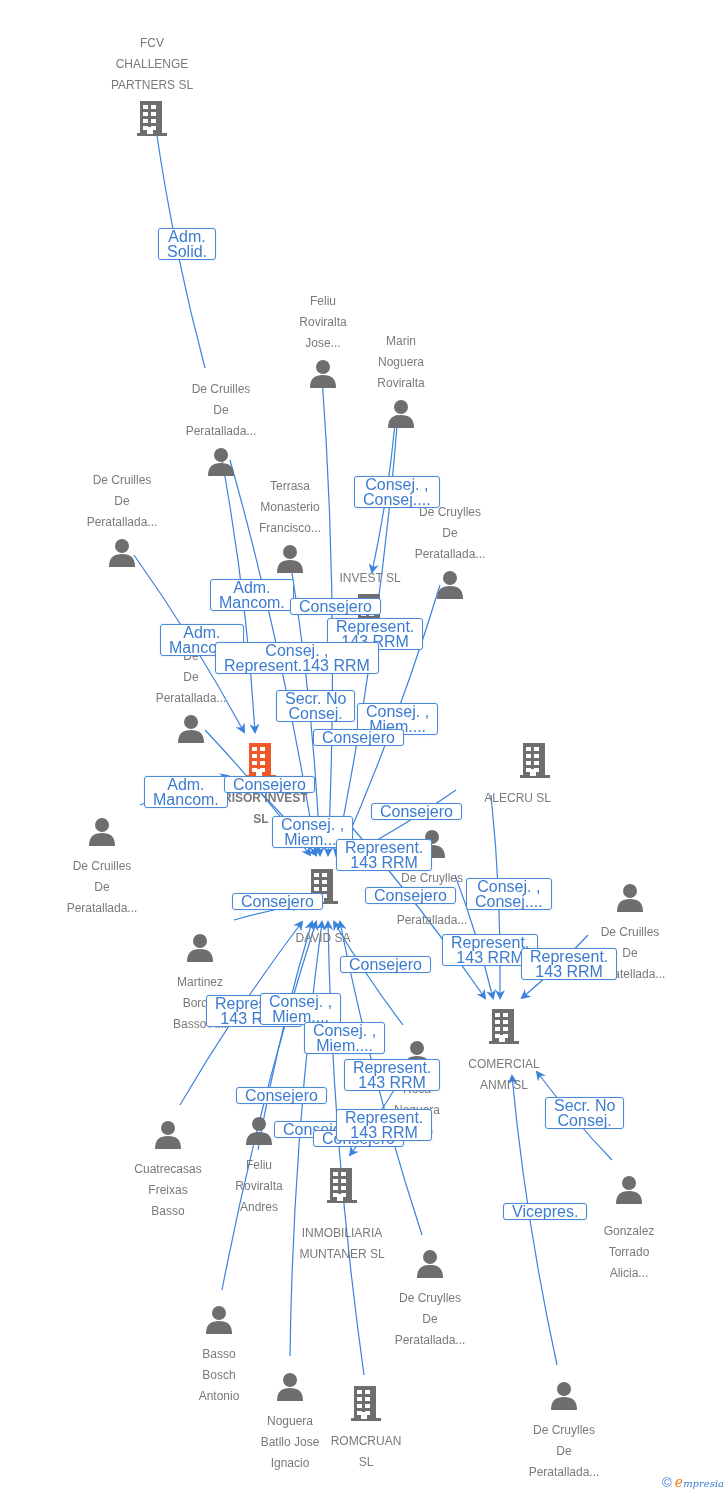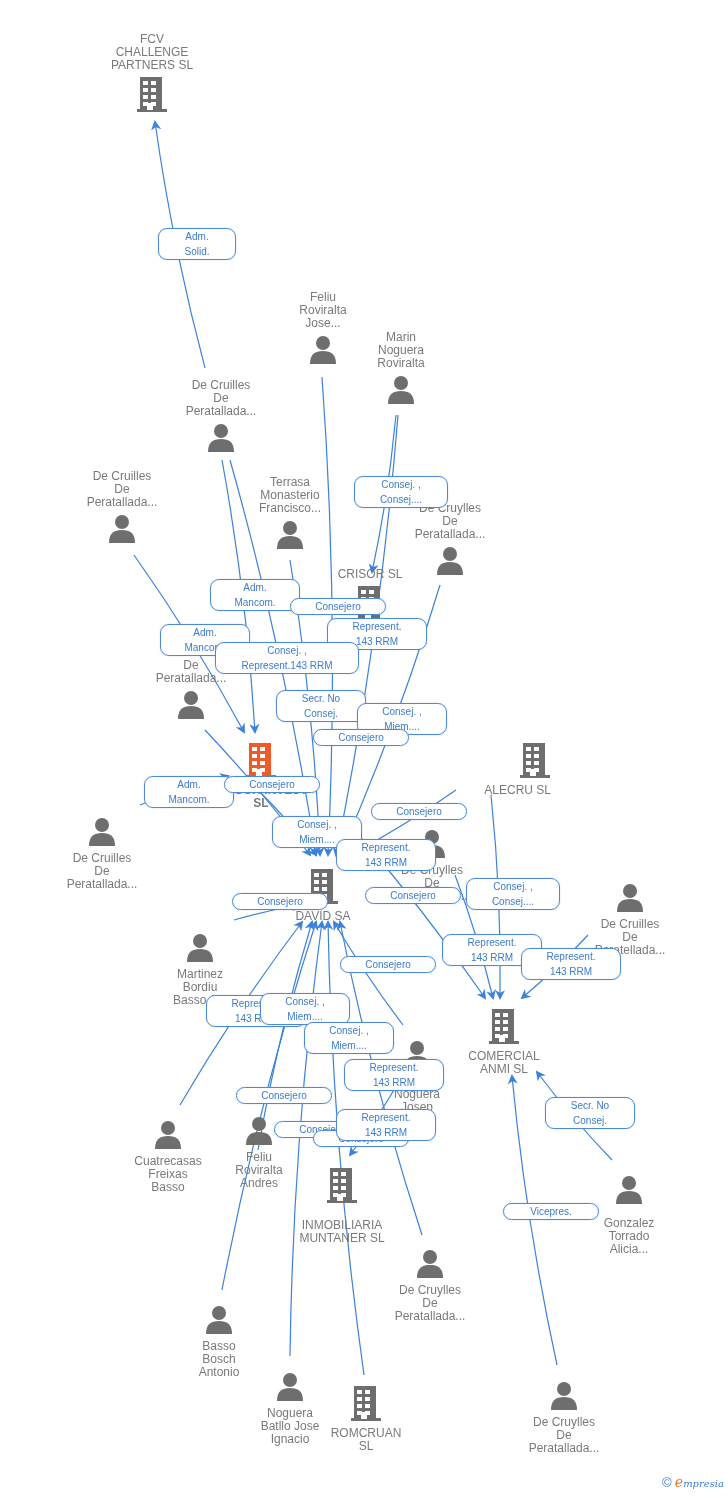--- a/index.html
+++ b/index.html
@@ -1,23 +1,23 @@
 <!DOCTYPE html>
 <html><head>
 <meta charset="utf-8">
 <style>
   html, body { margin: 0; padding: 0; background: #ffffff; }
   body { width: 728px; height: 1500px; position: relative; overflow: hidden;
          font-family: "Liberation Sans", "DejaVu Sans", sans-serif; }
   #edges { position: absolute; left: 0; top: 0; width: 728px; height: 1500px; }
-  .node { position: absolute; text-align: center; color: #7a7a7a; font-size: 12px; line-height: 13px; }
+  .node { position: absolute; text-align: center; color: #7a7a7a; font-size: 12px; line-height: 21px; }
   .node .lbl { display: block; white-space: pre-line; }
   .node .ico { display: block; margin: 0 auto; }
-  .elabel { position: absolute; background: #ffffff; border: 1px solid #4a8ad8; border-radius: 9px;
-            color: #3b7bd0; font-size: 10px; line-height: 15px; text-align: center; padding: 0px 20px;
+  .elabel { position: absolute; background: #ffffff; border: 1px solid #4a8ad8; border-radius: 3px;
+            color: #3b7bd0; font-size: 16px; line-height: 15px; text-align: center; padding: 0px 8px;
             white-space: pre-line; box-shadow: 0 0 2px rgba(74,138,216,0.25); }
   .brand { position: absolute; right: 4px; bottom: 10px; font-size: 12px; color: #3a7bd5; }
   .brand .c { color: #3a7bd5; font-size: 13px; }
   .brand .e { color: #f07a1a; font-family: "DejaVu Serif", serif; font-style: italic; font-size: 14px; }
   .brand .rest { color: #3a7bd5; font-family: "DejaVu Serif", serif; font-style: italic; font-size: 10px; }
 </style>
 </head>
 <body>
 
 <svg id="edges" xmlns="http://www.w3.org/2000/svg">
@@ -125,21 +125,21 @@
     <div class="node" style="width: 120px; left: 390px; top: 502px;">
       <span class="lbl">De Cruylles
 De
 Peratallada...</span>
       <span class="ico" style="margin-top: 4px;"><svg width="28" height="30" viewBox="0 0 28 30">
           <circle cx="14" cy="9" r="7" fill="#6e6e6e"></circle>
           <path d="M1,30 C1,20 6,17 14,17 C22,17 27,20 27,30 Z" fill="#6e6e6e"></path>
         </svg></span>
     </div>
     <div class="node" style="width: 120px; left: 310px; top: 568px;">
-      <span class="lbl">CRISOR  SL</span>
+      <span class="lbl">INVEST  SL</span>
       <span class="ico" style="margin-top: 4px;"><svg width="32" height="36" viewBox="0 0 32 36">
           <rect x="4" y="1" width="22" height="33" fill="#6e6e6e"></rect>
           <rect x="1" y="33" width="30" height="3" fill="#6e6e6e"></rect>
           <rect x="7" y="5" width="5" height="4" fill="#fff"></rect>
           <rect x="15" y="5" width="5" height="4" fill="#fff"></rect>
           <rect x="7" y="12" width="5" height="4" fill="#fff"></rect>
           <rect x="15" y="12" width="5" height="4" fill="#fff"></rect>
           <rect x="7" y="19" width="5" height="4" fill="#fff"></rect>
           <rect x="15" y="19" width="5" height="4" fill="#fff"></rect>
           <rect x="7" y="26" width="5" height="4" fill="#fff"></rect>
@@ -214,21 +214,21 @@
           <rect x="7" y="5" width="5" height="4" fill="#fff"></rect>
           <rect x="15" y="5" width="5" height="4" fill="#fff"></rect>
           <rect x="7" y="12" width="5" height="4" fill="#fff"></rect>
           <rect x="15" y="12" width="5" height="4" fill="#fff"></rect>
           <rect x="7" y="19" width="5" height="4" fill="#fff"></rect>
           <rect x="15" y="19" width="5" height="4" fill="#fff"></rect>
           <rect x="7" y="26" width="5" height="4" fill="#fff"></rect>
           <rect x="15" y="26" width="5" height="4" fill="#fff"></rect>
           <rect x="11" y="27" width="6" height="7" fill="#fff"></rect>
         </svg></span>
-      <span class="lbl" style="margin-top: 3px;">DAVID SA</span>
+      <span class="lbl" style="margin-top: 17px;">DAVID SA</span>
     </div>
     <div class="node" style="width: 120px; left: 570px; top: 882px;">
       <span class="ico"><svg width="28" height="30" viewBox="0 0 28 30">
           <circle cx="14" cy="9" r="7" fill="#6e6e6e"></circle>
           <path d="M1,30 C1,20 6,17 14,17 C22,17 27,20 27,30 Z" fill="#6e6e6e"></path>
         </svg></span>
       <span class="lbl" style="margin-top: 3px;">De Cruilles
 De
 Peratellada...</span>
     </div>

